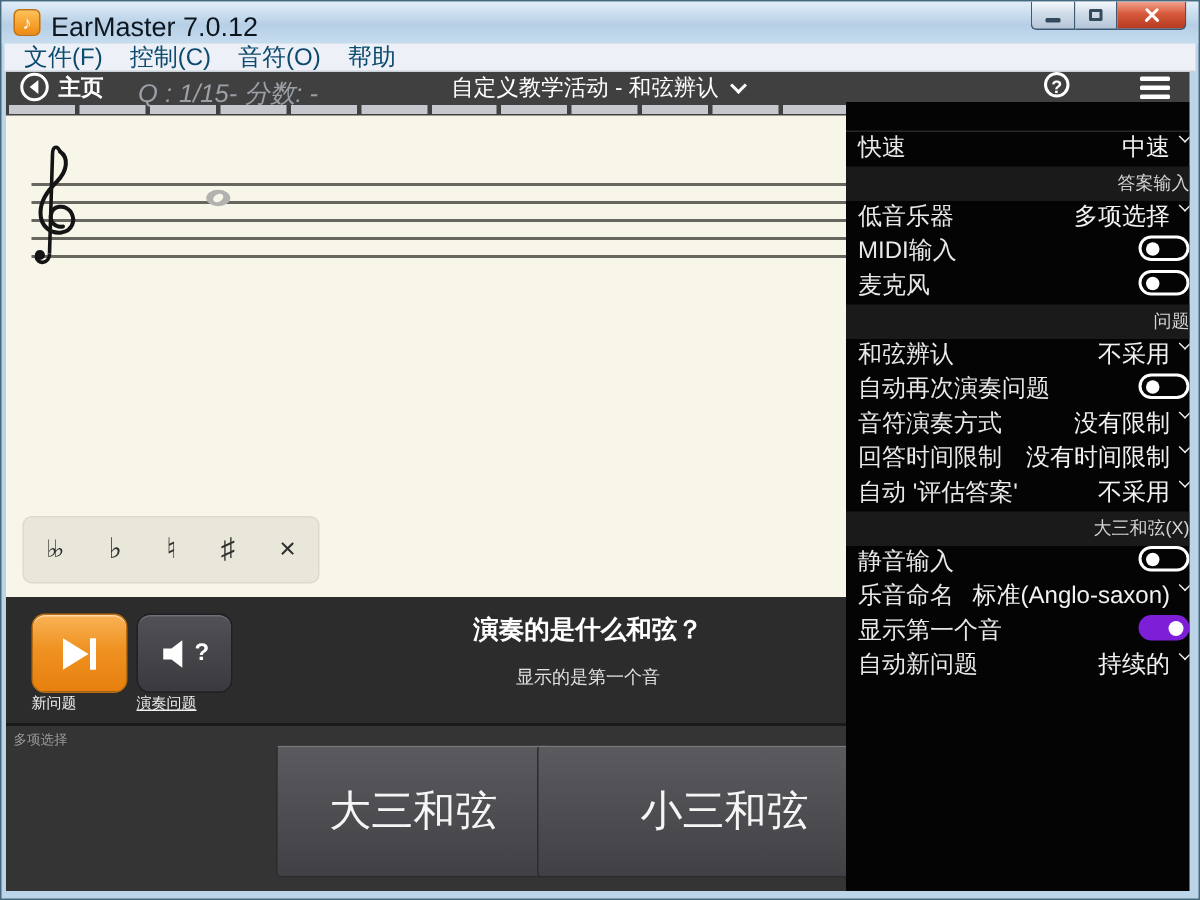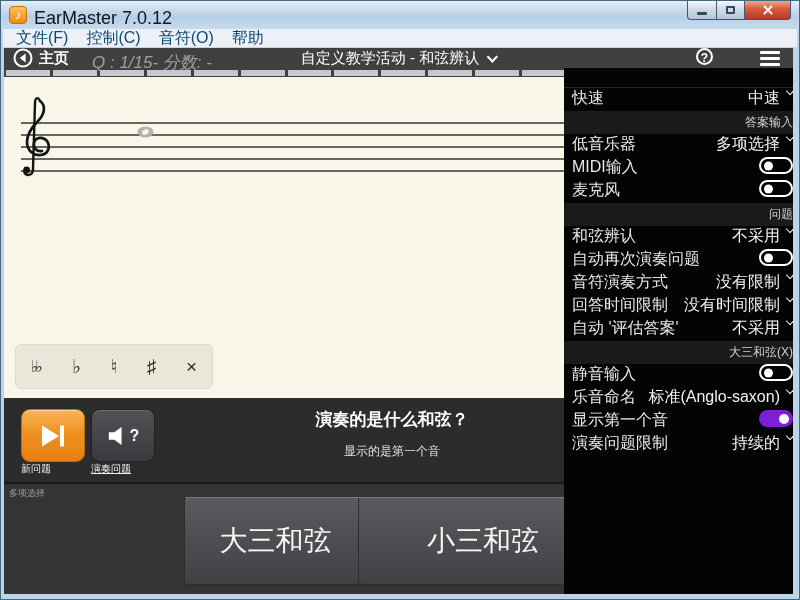--- a/index.html
+++ b/index.html
@@ -315,20 +315,20 @@
       </div>
 
       <div class="srow">
         <span class="slabel">显示第一个音</span>
         <span class="toggle on">
             <span class="knob"></span>
           </span>
       </div>
 
       <div class="srow">
-        <span class="slabel">演奏问题限制</span>
+        <span class="slabel">自动新问题</span>
         <span class="svalue">持续的</span>
         <span class="chev"></span>
       </div>
     </div>
 
   </div>
 </div>
 
 </body></html>

